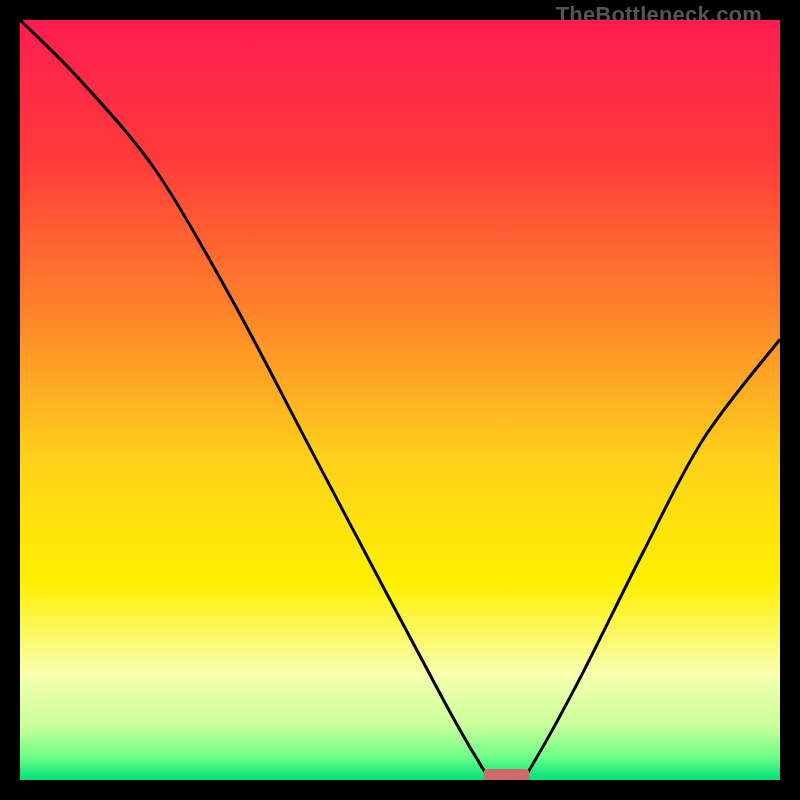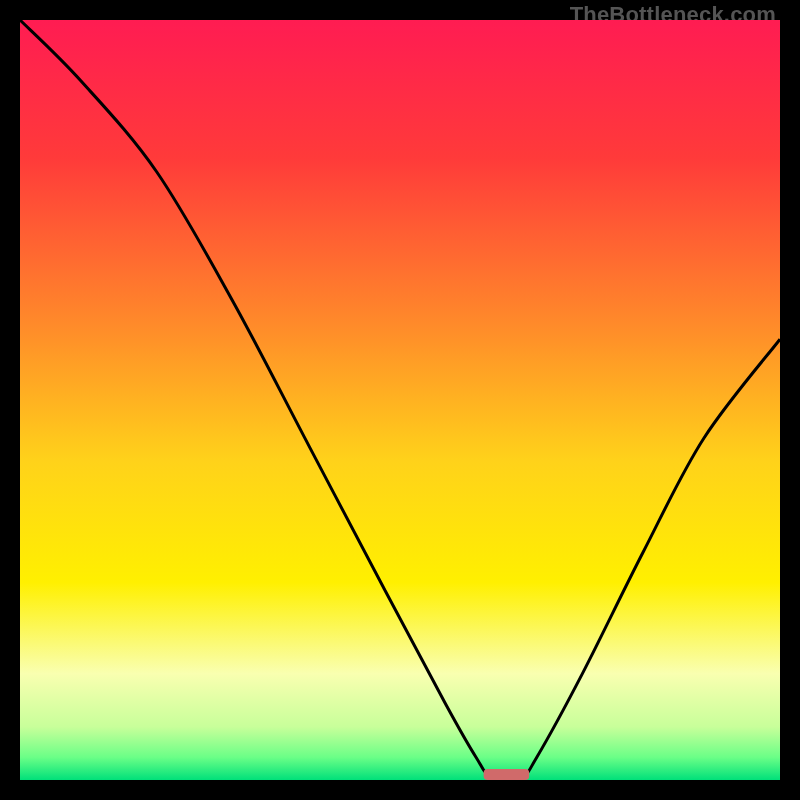--- a/index.html
+++ b/index.html
@@ -20,21 +20,21 @@
   .plot {
     position: absolute;
     left: 20px;
     top: 20px;
     width: 760px;
     height: 760px;
   }
   .watermark {
     position: absolute;
     top: 2px;
-    right: 24px;
+    right: 38px;
     color: #555;
     font-size: 22px;
     font-weight: 600;
     letter-spacing: 0.2px;
     user-select: none;
   }
   svg { display: block; }
 </style>
 </head>
 <body>

